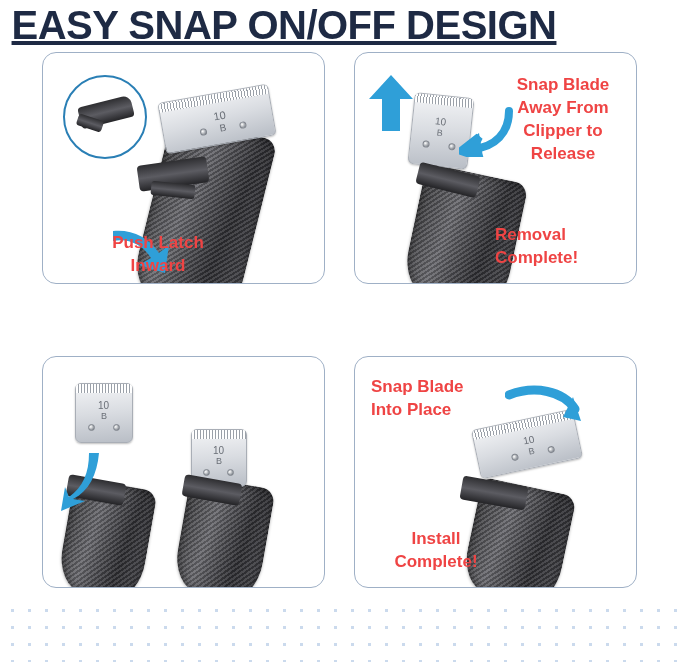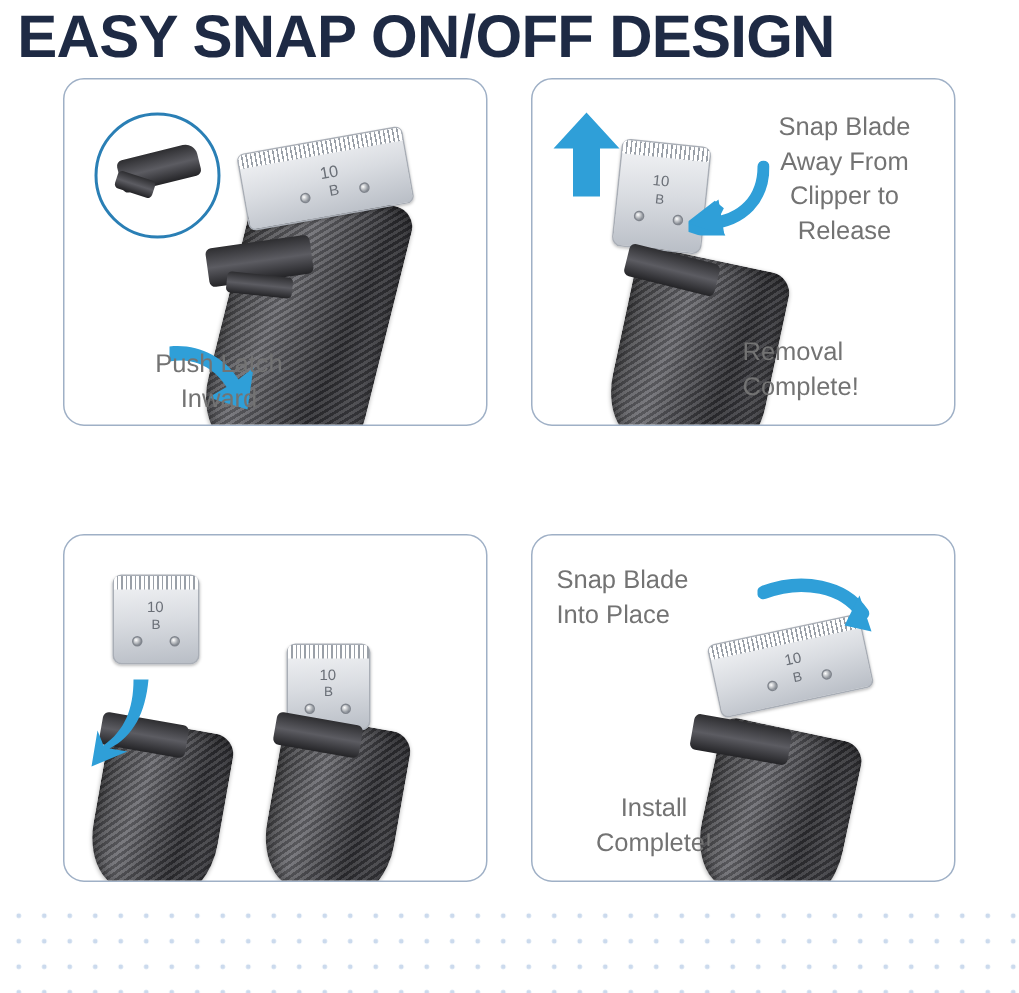--- a/index.html
+++ b/index.html
@@ -26,20 +26,21 @@
     letter-spacing: -0.5px;
     white-space: nowrap;
   }
   #heading-1 {
     position: absolute;
     top: 2px;
     left: 0;
     width: 568px;
     font-size: 40px;
     line-height: 46px;
+    text-decoration: underline;
   }
   #heading-2 {
     position: absolute;
     top: 306px;
     left: 0;
     width: 679px;
     font-size: 36px;
     line-height: 42px;
   }
   
@@ -51,24 +52,24 @@
     overflow: hidden;
   }
   #panel-tl { left: 42px;  top: 52px;  width: 283px; height: 232px; }
   #panel-tr { left: 354px; top: 52px;  width: 283px; height: 232px; }
   #panel-bl { left: 42px;  top: 356px; width: 283px; height: 232px; }
   #panel-br { left: 354px; top: 356px; width: 283px; height: 232px; }
 
   
   .caption {
     position: absolute;
-    color: #737373;
+    color: #ef4444;
     font-size: 17px;
     line-height: 23px;
-    font-weight: 400;
+    font-weight: 700;
     white-space: pre-line;
   }
 
   
   .arrow { position: absolute; }
 
   
   .clipper-body {
     position: absolute;
     background:
@@ -152,21 +153,21 @@
     <div class="latch" style="left:108px; top:130px; width:44px; height:14px; transform:rotate(6deg);"></div>
 
     <div class="highlight-circle" style="left:20px; top:22px; width:84px; height:84px;"></div>
     <div class="latch" style="left:36px; top:48px; width:54px; height:22px; transform:rotate(-14deg); border-radius:4px 8px 4px 4px;"></div>
     <div class="latch" style="left:34px; top:64px; width:26px; height:12px; transform:rotate(18deg);"></div>
 
     <svg class="arrow" style="left:64px; top:172px;" width="70" height="54" viewBox="0 0 70 54">
       <path d="M6 6 C24 4 42 12 52 28 L62 20 L58 48 L32 40 L44 33 C36 20 22 13 6 16 Z" fill="#2f9fd8"></path>
     </svg>
 
-    <div class="caption" style="left:28px; top:180px; width:150px; text-align:center; top:178px;">Push Latch
+    <div class="caption" style="left:40px; top:180px; width:150px; text-align:center; top:178px;">Push Latch
 Inward</div>
   </div>
 
   <div id="panel-tr" class="panel">
 
     <div class="clipper-body" style="left:72px; top:110px; width:104px; height:128px; transform:rotate(12deg); transform-origin:top left;"></div>
 
     <div class="blade" style="left:56px; top:42px; width:60px; height:72px; transform:rotate(6deg); border-radius:6px;">
       <div class="blade-teeth"></div>
       <div class="blade-label" style="left:22px; top:20px; font-size:10px;">10</div>

